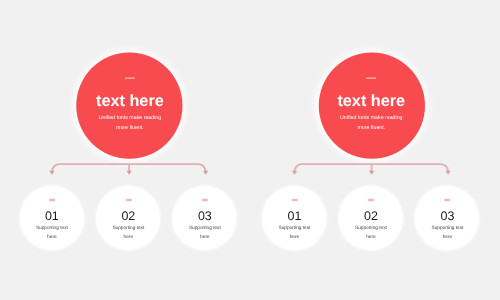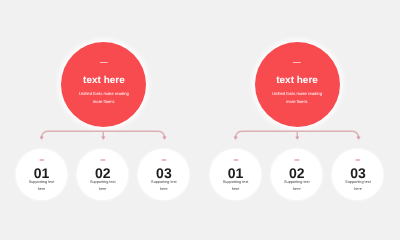--- a/index.html
+++ b/index.html
@@ -17,34 +17,34 @@
   .hero{position:absolute;width:85px;height:85px;border-radius:50%;
         background:#f74b4f;top:41.8px;left:61.45px;
         box-shadow:0 0 5px 3px rgba(255,255,255,.85);}
   .hero-inner{position:absolute;left:0;top:0;width:85px;height:85px;
               display:flex;flex-direction:column;align-items:center;
               justify-content:flex-start;}
   .hero-dash{position:absolute;left:50%;transform:translateX(-50%);
              width:8.4px;height:1.5px;background:rgba(255,255,255,.62);
              border-radius:1px;top:20.2px;}
   .hero-title{position:absolute;left:0;width:85px;text-align:center;
-              color:#ffffff;font-size:10px;font-weight:bold;
+              color:#ffffff;font-size:13px;font-weight:bold;
               letter-spacing:0px;top:34.3px;line-height:10px;}
   .hero-sub{position:absolute;left:0px;width:85px;white-space:nowrap;
             color:#ffffff;font-size:4.22px;line-height:8.2px;
             text-align:center;top:48.2px;font-weight:normal;}
 
   
   .small{position:absolute;width:51px;height:51px;border-radius:50%;
          background:#ffffff;top:148.7px;
          box-shadow:0 0 2.2px 0.6px rgba(255,255,255,.95);}
   .sm-dash{position:absolute;left:50%;transform:translateX(-50%);
            width:5.3px;height:1.4px;background:#f0b7bc;border-radius:1px;top:10.8px;}
   .sm-num{position:absolute;left:0;width:51px;text-align:center;
-          color:#1c1c1c;font-size:14px;font-weight:bold;line-height:9px;
+          color:#1c1c1c;font-size:10px;font-weight:normal;line-height:9px;
           top:20.4px;letter-spacing:0px;}
   .sm-sub{position:absolute;left:0;width:51px;white-space:nowrap;
           color:#3d3d3d;font-size:3.8px;line-height:6.5px;text-align:center;
           top:30.8px;}
 
   .g-right .hero{left:60.45px;}
   .conn{position:absolute;left:0;top:0;}
 </style>
 </head>
 <body>

